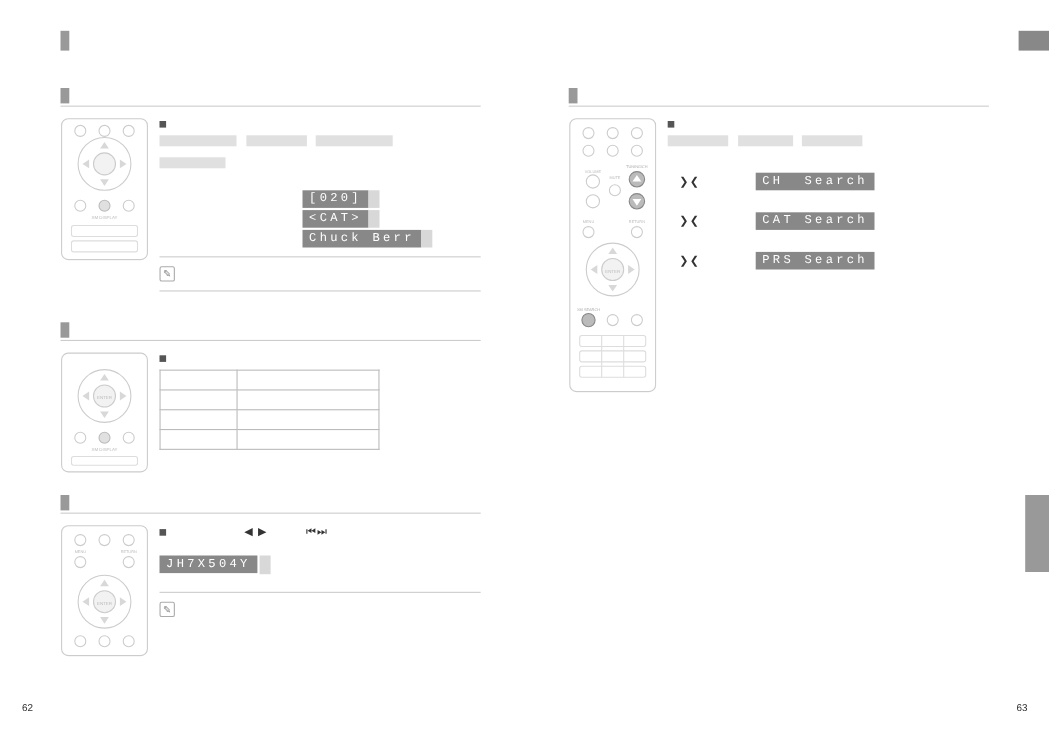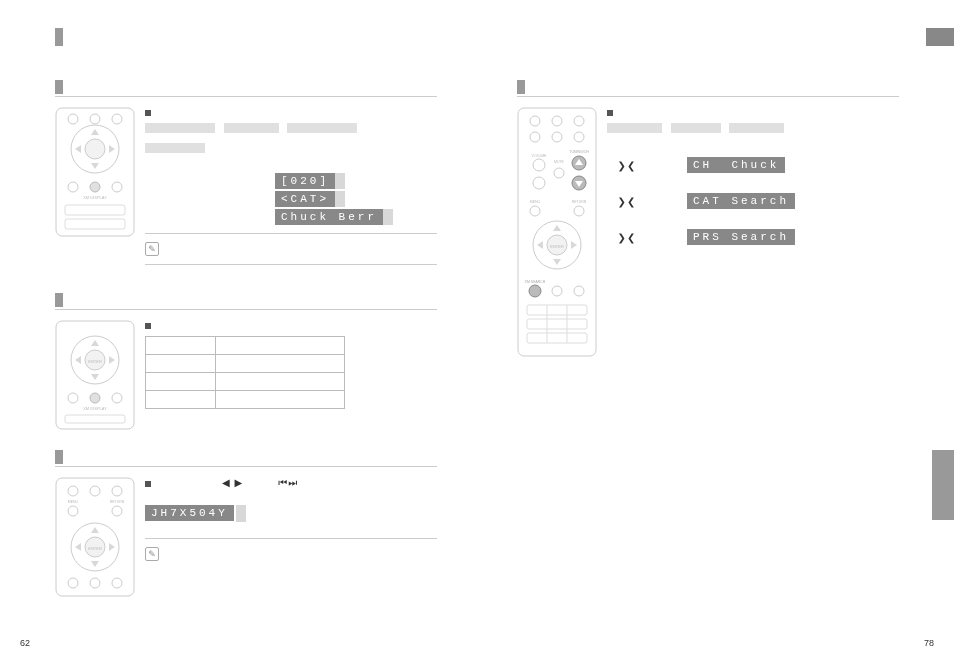--- a/index.html
+++ b/index.html
@@ -393,34 +393,34 @@
             <div class="ghost-row">
               <span class="ghost-line" style="width:55px"></span>
               <span class="ghost-line" style="width:50px"></span>
               <span class="ghost-line" style="width:55px"></span>
             </div>
 
             <div class="search-rows">
               <div class="search-row">
                 <div class="arrows">❯❮</div>
                 <div style="width:40px"></div>
-                <span class="display-text">CH  Chuck</span>
+                <span class="display-text">CH  Search</span>
               </div>
               <div class="search-row">
                 <div class="arrows">❯❮</div>
                 <div style="width:40px"></div>
                 <span class="display-text">CAT Search</span>
               </div>
               <div class="search-row">
                 <div class="arrows">❯❮</div>
                 <div style="width:40px"></div>
                 <span class="display-text">PRS Search</span>
               </div>
             </div>
           </div>
         </div>
       </div>
     </div>
 
-    <div class="pagenum">78</div>
+    <div class="pagenum">63</div>
   </div>
 
 </div>
 
 </body></html>

